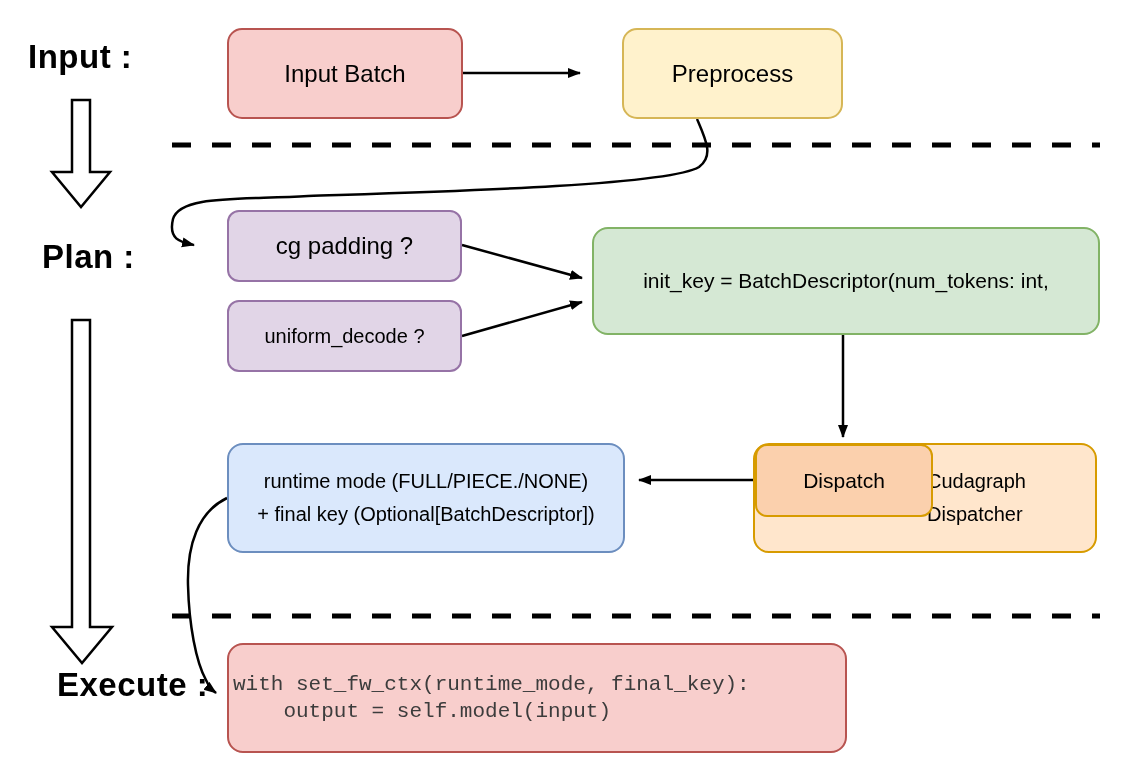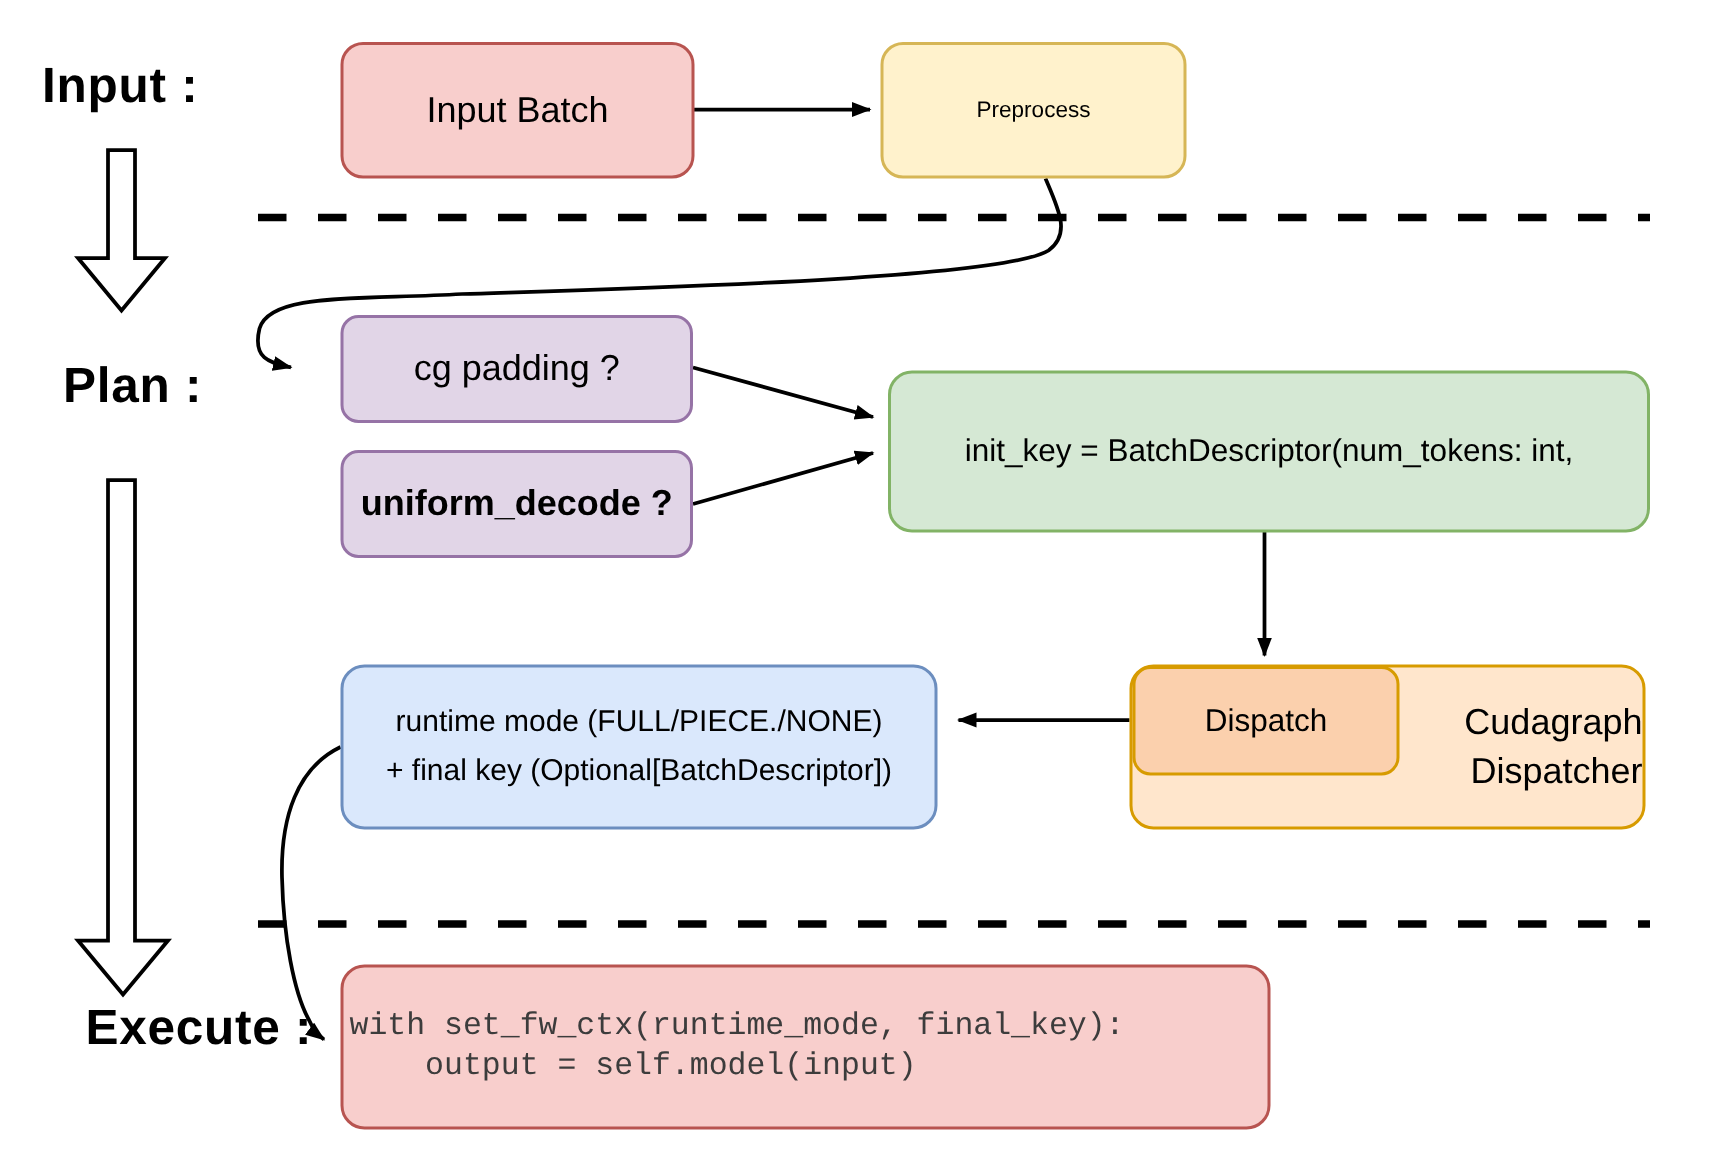--- a/index.html
+++ b/index.html
@@ -7,34 +7,34 @@
        font-family:"Liberation Sans", sans-serif;color:#000;}
   .canvas{position:absolute;inset:0;width:1142px;height:770px;}
   svg.overlay{position:absolute;left:0;top:0;pointer-events:none;}
   .stage-label{position:absolute;font-weight:bold;font-size:33px;letter-spacing:0.5px;white-space:nowrap;}
   .node{position:absolute;display:flex;align-items:center;justify-content:center;
         text-align:center;box-sizing:border-box;}
   .node .txt{display:block;}
   .pink   {background:var(--pink-fill,#f8cecc);border:2px solid var(--pink-stroke,#b85450);}
   .yellow {background:var(--yellow-fill,#fff2cc);border:2px solid var(--yellow-stroke,#d6b656);}
   .purple {background:var(--purple-fill,#e1d5e7);border:2px solid var(--purple-stroke,#9673a6);}
-  .green  {background:var(--green-fill,#d5e8d4);border:2px solid var(--green-stroke,#82b366);margin-top:20px;}
+  .green  {background:var(--green-fill,#d5e8d4);border:2px solid var(--green-stroke,#82b366);}
   .blue   {background:var(--blue-fill,#dae8fc);border:2px solid var(--blue-stroke,#6c8ebf);}
   .orange-outer{background:var(--orange-outer-fill,#ffe6cc);border:2px solid var(--orange-stroke,#d79b00);}
   .orange-inner{background:var(--orange-inner-fill,#fbd0ad);border:2px solid var(--orange-stroke,#d79b00);}
 
   #node-input-batch   {left:227px;top:28px;width:236px;height:91px;border-radius:15px;font-size:24px;}
-  #node-preprocess    {left:587px;top:28px;width:204px;height:91px;border-radius:15px;font-size:15px;}
+  #node-preprocess    {left:622px;top:28px;width:221px;height:91px;border-radius:15px;font-size:24px;}
   #node-cg-padding    {left:227px;top:210px;width:235px;height:72px;border-radius:12px;font-size:24px;}
-  #node-uniform-decode{left:227px;top:300px;width:235px;height:72px;border-radius:12px;font-size:24px;font-weight:bold;}
+  #node-uniform-decode{left:227px;top:300px;width:235px;height:72px;border-radius:12px;font-size:20px;}
   #node-init-key      {left:592px;top:227px;width:508px;height:108px;border-radius:16px;
                        font-size:21px;line-height:32px;flex-direction:column;}
   #node-cudagraph     {left:753px;top:443px;width:344px;height:110px;border-radius:16px;
                        justify-content:flex-end;}
-  #cudagraph-label    {width:168px;font-size:24px;line-height:33px;text-align:right;}
+  #cudagraph-label    {width:168px;font-size:20px;line-height:33px;text-align:left;}
   #node-dispatch      {left:755px;top:444px;width:178px;height:73px;border-radius:12px;font-size:21px;}
   #node-runtime-mode  {left:227px;top:443px;width:398px;height:110px;border-radius:16px;
                        font-size:20px;line-height:33px;flex-direction:column;}
   #node-execute-code  {left:227px;top:643px;width:620px;height:110px;border-radius:16px;
                        font-family:"Liberation Mono","DejaVu Sans Mono",monospace;
                        font-size:21px;line-height:27px;color:#3c3c3c;
                        flex-direction:column;align-items:flex-start;padding-left:4px;text-align:left;}
   #node-execute-code .txt{white-space:pre;}
   #stage-input  {left:28px;top:38px;}
   #stage-plan   {left:42px;top:238px;}

